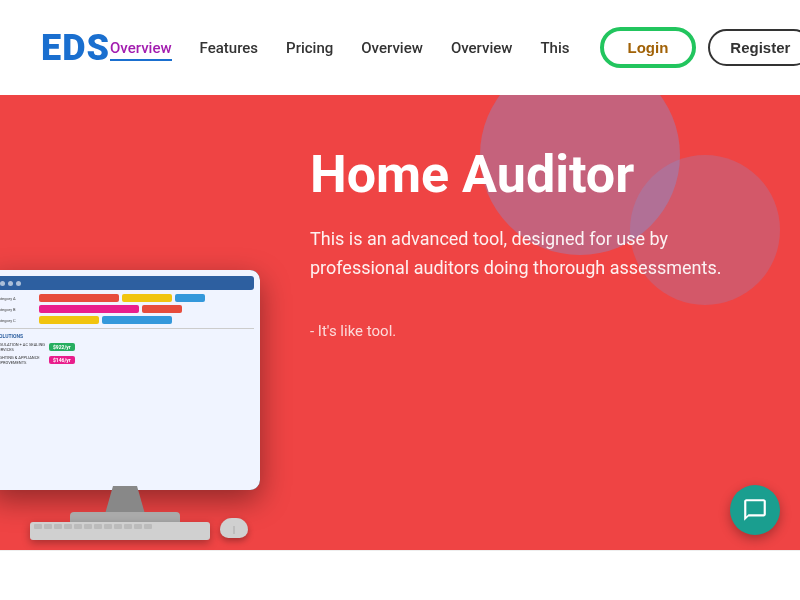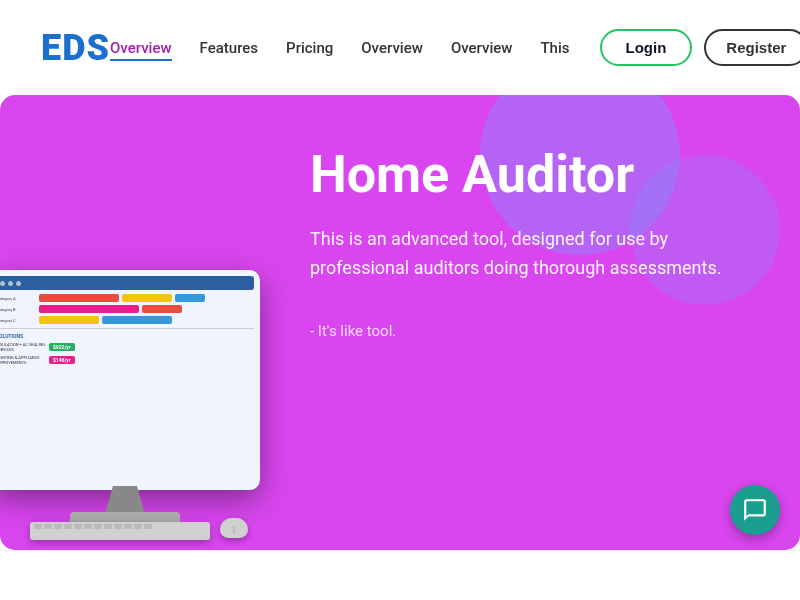--- a/index.html
+++ b/index.html
@@ -53,22 +53,22 @@
 
     .nav-auth {
       display: flex;
       align-items: center;
       gap: 12px;
       margin-left: 30px;
     }
 
     .btn-login {
       background: #fff;
-      border: 2px solid #22c55e;
-      color: #0f172a;
+      border: 4px solid #22c55e;
+      color: #a16207;
       padding: 8px 24px;
       border-radius: 25px;
       font-size: 15px;
       font-weight: 600;
       cursor: pointer;
     }
 
     .btn-register {
       background: #fff;
       border: 2px solid #333;
@@ -79,23 +79,22 @@
       font-weight: 600;
       cursor: pointer;
     }
 
     
     .hero {
       position: absolute;
       top: 95px;
       left: 0; right: 0;
       bottom: 50px;
-      background: #d946ef;
+      background: #ef4444;
       overflow: hidden;
-      border-radius: 15px;
     }
 
     
     .circle1 {
       position: absolute;
       width: 200px;
       height: 200px;
       border-radius: 50%;
       background: rgba(100, 170, 255, 0.3);
       top: -40px;

